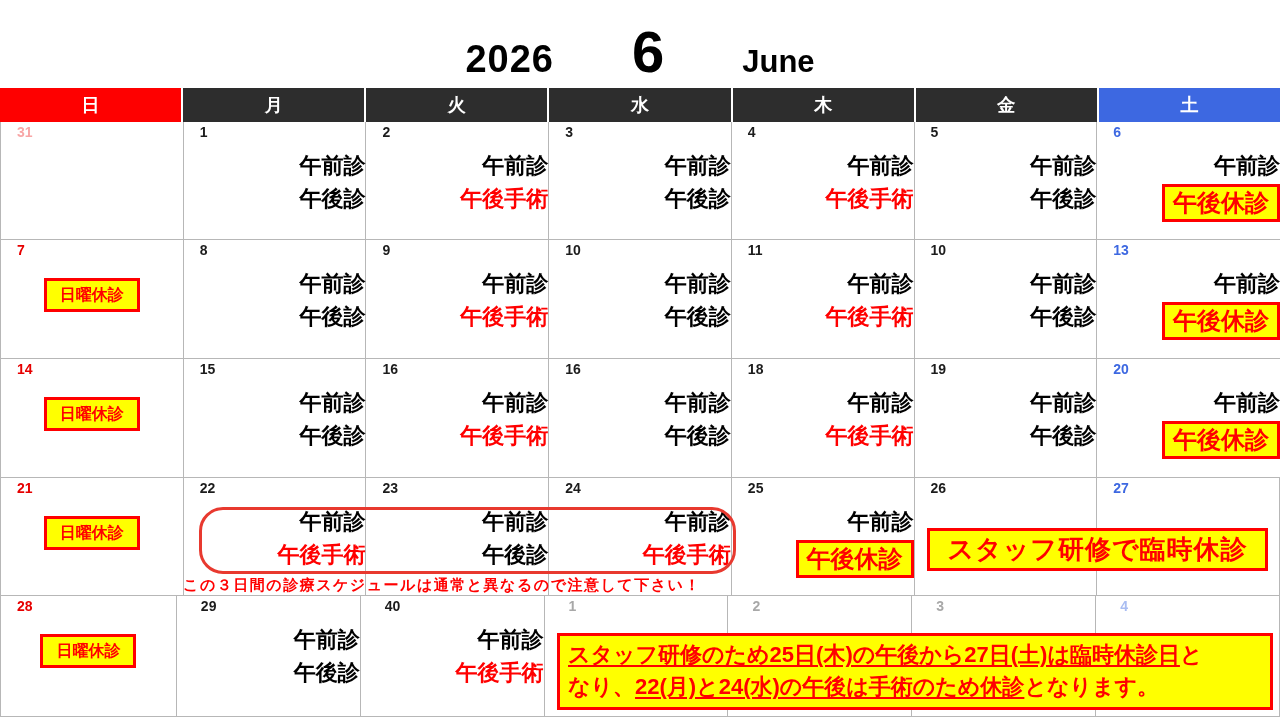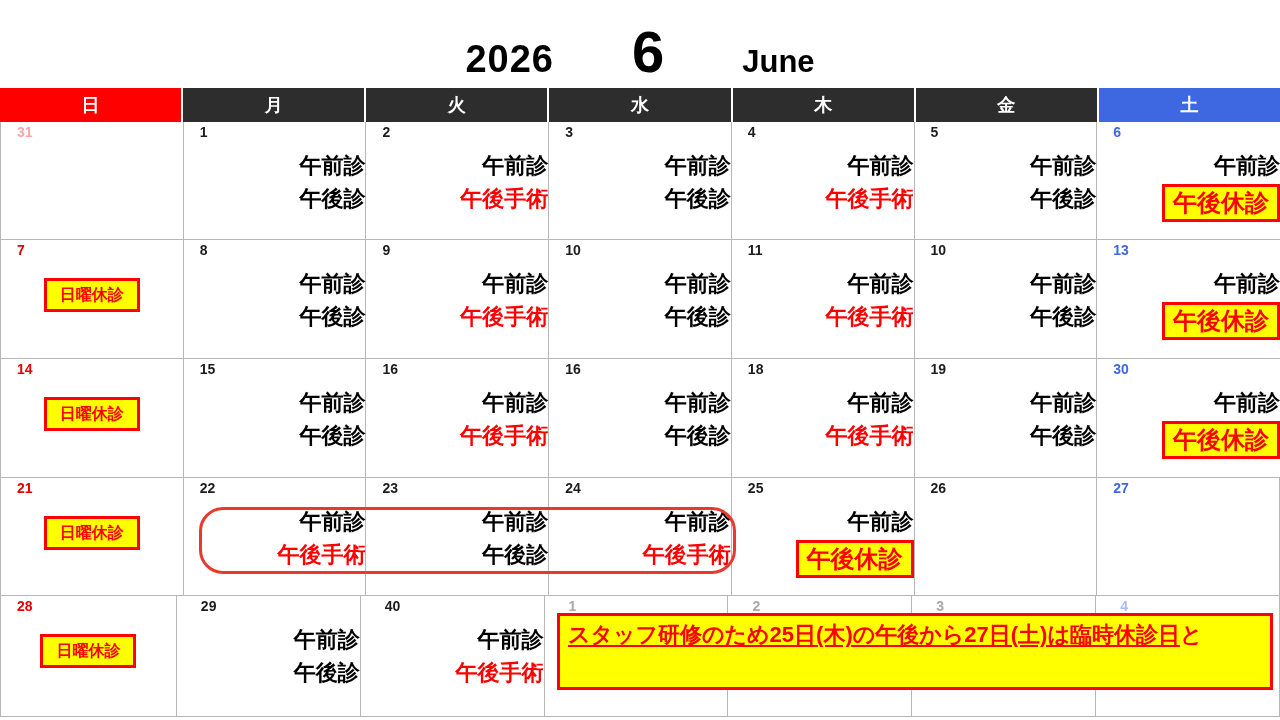--- a/index.html
+++ b/index.html
@@ -65,21 +65,21 @@
     position:absolute;left:150px;top:98px;width:582px;text-align:center;
     font-size:15px;font-weight:bold;color:var(--accent-red);letter-spacing:1.5px;white-space:nowrap;
   }
   .banner{
     position:absolute;left:926px;top:50px;width:341px;height:43px;box-sizing:border-box;
     background:var(--highlight-bg);border:3px solid var(--highlight-border);
     color:var(--accent-red);font-size:26px;font-weight:bold;text-align:center;line-height:36px;
     letter-spacing:1px;white-space:nowrap;
   }
   .bottom-note{
-    position:absolute;left:556px;top:17px;width:716px;height:77px;box-sizing:border-box;
+    position:absolute;left:556px;top:37px;width:716px;height:77px;box-sizing:border-box;
     background:var(--highlight-bg);border:3px solid var(--highlight-border);
     color:var(--accent-red);font-size:22px;font-weight:bold;line-height:32px;
     padding:3px 8px;white-space:nowrap;overflow:hidden;
   }
   .bottom-note .u{text-decoration:underline;text-decoration-thickness:2px;text-underline-offset:3px;}
 </style>
 </head>
 <body>
 
 <div class="canvas">
@@ -221,21 +221,21 @@
           </div>
         </div>
         <div class="day-cell">
           <span class="day-num weekday">19</span>
           <div class="sched">
             <span class="s-line">午前診</span>
             <span class="s-line">午後診</span>
           </div>
         </div>
         <div class="day-cell">
-          <span class="day-num saturday">30</span>
+          <span class="day-num saturday">20</span>
           <div class="sched"><span class="s-line">午前診</span><span class="badge pm-closed-badge">午後休診</span></div>
         </div>
       </div>
       <div class="week-row">
         <div class="day-cell">
           <span class="day-num sunday">21</span>
           <div class="sunday-wrap"><span class="badge sunday-closed-badge">日曜休診</span></div>
         </div>
         <div class="day-cell">
           <span class="day-num weekday">22</span>
@@ -262,20 +262,22 @@
           <span class="day-num weekday">25</span>
           <div class="sched"><span class="s-line">午前診</span><span class="badge pm-closed-badge">午後休診</span></div>
         </div>
         <div class="day-cell">
           <span class="day-num weekday">26</span>
         </div>
         <div class="day-cell">
           <span class="day-num saturday">27</span>
         </div>
         <div class="ring"></div>
+        <div class="three-day-note">この３日間の診療スケジュールは通常と異なるので注意して下さい！</div>
+        <div class="banner">スタッフ研修で臨時休診</div>
       </div>
       <div class="week-row">
         <div class="day-cell">
           <span class="day-num sunday">28</span>
           <div class="sunday-wrap"><span class="badge sunday-closed-badge">日曜休診</span></div>
         </div>
         <div class="day-cell">
           <span class="day-num weekday">29</span>
           <div class="sched">
             <span class="s-line">午前診</span>
@@ -296,16 +298,17 @@
           <span class="day-num adjacent">2</span>
         </div>
         <div class="day-cell">
           <span class="day-num adjacent">3</span>
         </div>
         <div class="day-cell">
           <span class="day-num adjacent-saturday">4</span>
         </div>
         <div class="bottom-note">
           <div class="bn-line"><span class="u">スタッフ研修のため25日(木)の午後から27日(土)は臨時休診日</span><span class="nu">と</span></div>
+          <div class="bn-line"><span class="nu">なり、</span><span class="u">22(月)と24(水)の午後は手術のため休診</span><span class="nu">となります。</span></div>
         </div>
       </div>
     </div>
 </div>
 
 </body></html>

